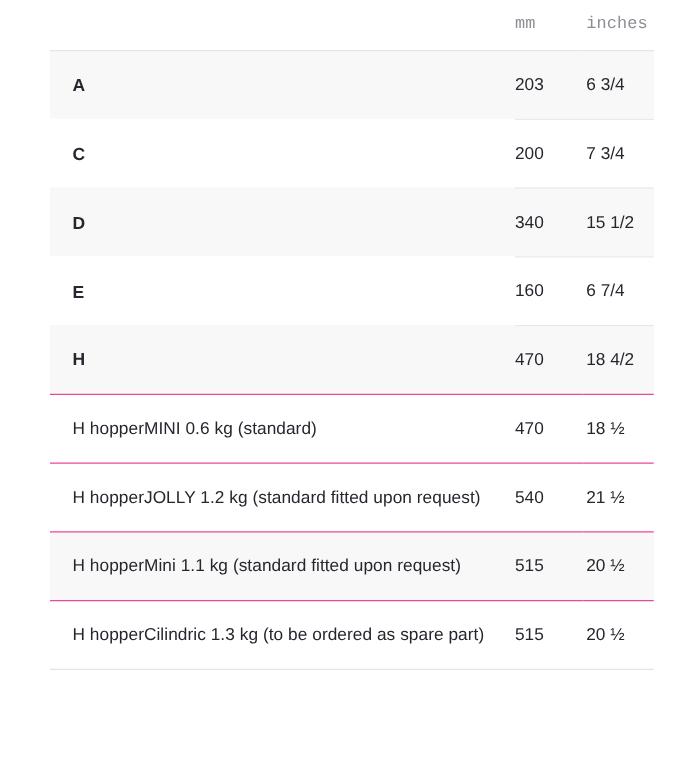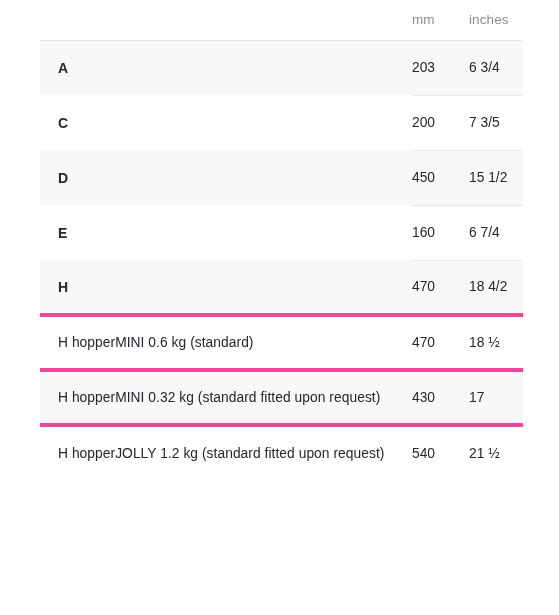--- a/index.html
+++ b/index.html
@@ -37,20 +37,21 @@
   thead th {
     padding: 0 0 13px 0;
     font-size: 13.5px;
     font-weight: 400;
     color: #8d8d95;
     text-align: left;
     vertical-align: bottom;
     background: #ffffff;
     border-bottom: 1px solid #e6e6e8;
     letter-spacing: 0.1px;
+    font-family: Liberation Mono, monospace;
   }
   thead th.h-label { padding-left: 18px; }
   thead th.h-mm    { padding-left: 0px; }
   thead th.h-in    { padding-left: 2px; }
 
   thead tr { height: 40px; }
 
   
   tbody td {
     font-size: 13.8px;
@@ -85,21 +86,21 @@
     border-top: 1px solid #e9e9eb;
   }
   tbody tr.letter-row.first-letter td.cell-mm,
   tbody tr.letter-row.first-letter td.cell-in {
     border-top: none;
   }
 
   
   tbody tr.hopper-row { height: 55px; }
   tbody tr.hopper-row td {
-    border-top: 4px solid #ec4899;
+    border-top: 1px solid #ec4899;
   }
   tbody tr.hopper-row td.cell-label {
     font-weight: 400;
     letter-spacing: 0.05px;
   }
   tbody tr.hopper-row.last-row td {
     border-bottom: 1px solid #e3e3e5;
   }
 </style>
 </head>
@@ -121,47 +122,52 @@
     </thead>
     <tbody id="table-body">
         <tr class="letter-row shaded first-letter">
           <td class="cell-label">A</td>
           <td class="cell-mm">203</td>
           <td class="cell-in">6 3/4</td>
         </tr>
         <tr class="letter-row">
           <td class="cell-label">C</td>
           <td class="cell-mm">200</td>
-          <td class="cell-in">7 3/5</td>
+          <td class="cell-in">7 3/4</td>
         </tr>
         <tr class="letter-row shaded">
           <td class="cell-label">D</td>
-          <td class="cell-mm">450</td>
+          <td class="cell-mm">340</td>
           <td class="cell-in">15 1/2</td>
         </tr>
         <tr class="letter-row">
           <td class="cell-label">E</td>
           <td class="cell-mm">160</td>
           <td class="cell-in">6 7/4</td>
         </tr>
         <tr class="letter-row shaded">
           <td class="cell-label">H</td>
           <td class="cell-mm">470</td>
           <td class="cell-in">18 4/2</td>
         </tr>
         <tr class="hopper-row">
           <td class="cell-label">H hopperMINI 0.6 kg (standard)</td>
           <td class="cell-mm">470</td>
           <td class="cell-in">18 ½</td>
         </tr>
-        <tr class="hopper-row shaded">
-          <td class="cell-label">H hopperMINI 0.32 kg (standard fitted upon request)</td>
-          <td class="cell-mm">430</td>
-          <td class="cell-in">17</td>
-        </tr>
         <tr class="hopper-row">
           <td class="cell-label">H hopperJOLLY 1.2 kg (standard fitted upon request)</td>
           <td class="cell-mm">540</td>
           <td class="cell-in">21 ½</td>
+        </tr>
+        <tr class="hopper-row shaded">
+          <td class="cell-label">H hopperMini 1.1 kg (standard fitted upon request)</td>
+          <td class="cell-mm">515</td>
+          <td class="cell-in">20 ½</td>
+        </tr>
+        <tr class="hopper-row last-row">
+          <td class="cell-label">H hopperCilindric 1.3 kg (to be ordered as spare part)</td>
+          <td class="cell-mm">515</td>
+          <td class="cell-in">20 ½</td>
         </tr>
       </tbody>
   </table>
 </div>
 
 </body></html>

